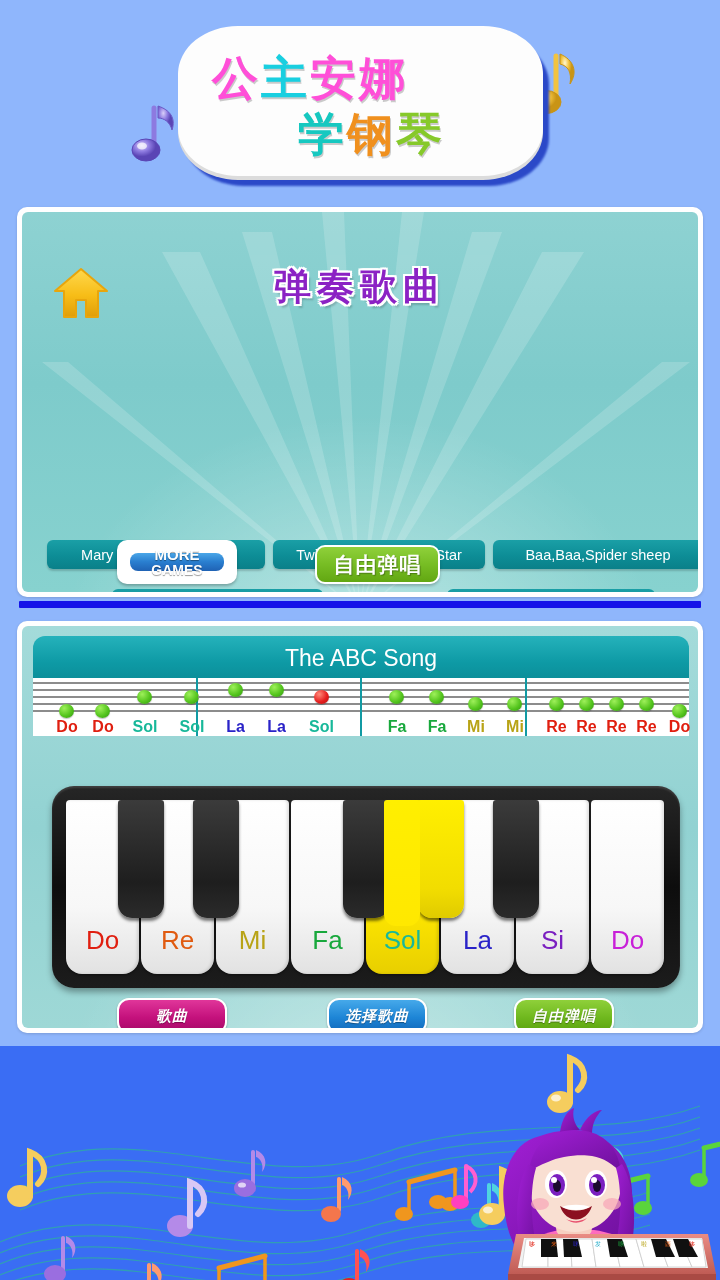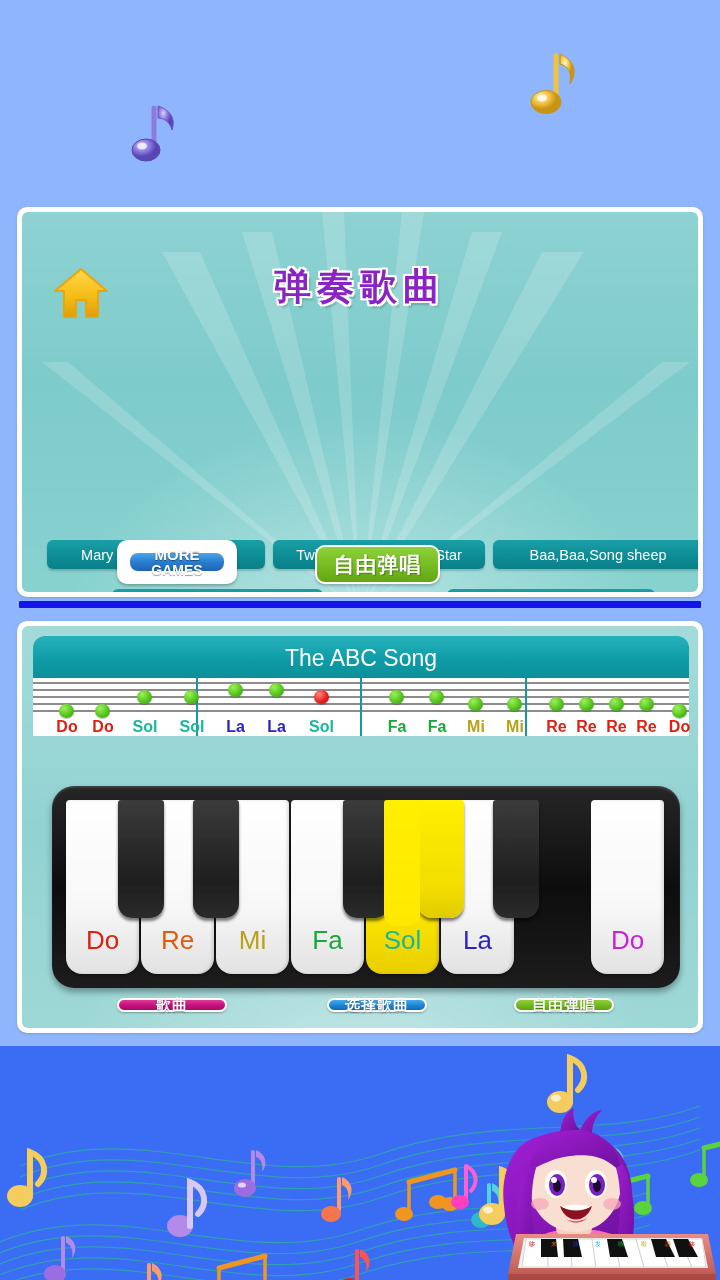--- a/index.html
+++ b/index.html
@@ -218,30 +218,31 @@
     z-index:3;
     cursor:pointer;
   }
   .bkey.active {
     background: linear-gradient(180deg,#ffef00 0%, #f2dd00 75%, #e0cb00 100%);
   }
 
   
   .btn-row { position:absolute; left:0; top:372px; width:100%; height:30px; }
   .pill {
-    position:absolute; height:14px;
+    position:absolute; height:36px;
     border-radius:12px;
     border:2px solid #ffffff;
     display:flex; align-items:center; justify-content:center;
     color:#ffffff;
     font-family:"DejaVu Sans", sans-serif;
     font-size:15px; font-weight:bold; letter-spacing:1px;
     box-shadow:0 1px 2px rgba(0,0,0,0.3);
     text-shadow:0 1px 1px rgba(0,0,0,0.35);
     cursor:pointer;
+    font-style:italic;
   }
   .pill-pink  { left:95px;  width:110px;
                 background: linear-gradient(180deg,#e0369a 0%, #c4117c 55%, #a60a68 100%); }
   .pill-blue  { left:305px; width:100px;
                 background: linear-gradient(180deg,#46a9ea 0%, #1d85d6 55%, #1169bb 100%); }
   .pill-green { left:492px; width:100px;
                 background: linear-gradient(180deg,#8fd03a 0%, #6fb81e 55%, #5ba40f 100%); }
 
   
   .bottom-art {
@@ -276,20 +277,30 @@
           <stop offset="55%" stop-color="#f2c340"></stop>
         <stop offset="100%" stop-color="#c99415"></stop>
       </radialGradient>
     </defs>
     <path d="M38 8 C52 14 56 26 48 38 C50 26 46 20 38 18 Z" fill="url(#gg)" stroke="#c99415" stroke-width="1"></path>
     <path d="M34 10 C34 10 34 52 34 52" stroke="#f2c340" stroke-width="5" fill="none" stroke-linecap="round"></path>
     <ellipse cx="24" cy="56" rx="15" ry="11.5" fill="url(#gg)" stroke="#c99415" stroke-width="1"></ellipse>
     <ellipse cx="20" cy="52" rx="5" ry="3.5" fill="#ffffff" opacity="0.75"></ellipse>
   </svg>
 
+  <div class="logo-blob">
+    <div class="blob-shadow"></div>
+    <div class="blob-white"></div>
+    <div class="logo-line1">
+      <span class="lg c-pink">公</span><span class="lg c-cyan">主</span><span class="lg c-pink">安</span><span class="lg c-pink">娜</span>
+    </div>
+    <div class="logo-line2">
+      <span class="lg c-teal">学</span><span class="lg c-orange">钢</span><span class="lg c-green">琴</span>
+    </div>
+  </div>
 </div>
 
 <div class="panel" id="song-panel">
   <div class="panel-inner">
 
     <svg class="rays" viewBox="0 0 676 380" preserveAspectRatio="none">
       <g fill="#ffffff" opacity="0.17">
         <polygon points="338,400 140,40 178,40"></polygon>
         <polygon points="338,400 220,20 250,20"></polygon>
         <polygon points="338,400 300,0 322,0"></polygon>
@@ -310,21 +321,21 @@
         </linearGradient>
       </defs>
       <path d="M29 2 L55 24 L46 24 L46 50 L34 50 L34 33 L24 33 L24 50 L12 50 L12 24 L3 24 Z" fill="url(#hg)" stroke="#e8a50c" stroke-width="2" stroke-linejoin="round"></path>
     </svg>
 
     <div class="select-title">弹奏歌曲</div>
 
     <div id="song-buttons">
         <div class="song-btn" style="left: 25px; top: 328px; width: 218px;">Mary Had a Little Lamb</div>
         <div class="song-btn" style="left: 251px; top: 328px; width: 212px;">Twinkle Twinkle Little Star</div>
-        <div class="song-btn" style="left: 471px; top: 328px; width: 210px;">Baa,Baa,Song sheep</div>
+        <div class="song-btn" style="left: 471px; top: 328px; width: 210px;">Baa,Baa,Spider sheep</div>
         <div class="song-btn" style="left: 90px; top: 377px; width: 211px;">The ABC Song</div>
         <div class="song-btn" style="left: 425px; top: 377px; width: 208px;">The Itsy—Bitsy Spider</div>
       </div>
 
     <div class="more-games">
       <div class="mg-in">
         <span class="mg1">MORE</span>
         <span class="mg2">GAMES</span>
       </div>
     </div>
@@ -412,20 +423,21 @@
       </div>
 
     <div class="piano-body">
       <div class="keys" id="keys">
           <div class="wkey" style="left: 0px; color: rgb(224, 31, 16);">Do</div>
           <div class="wkey" style="left: 75px; color: rgb(224, 90, 16);">Re</div>
           <div class="wkey" style="left: 150px; color: rgb(184, 163, 22);">Mi</div>
           <div class="wkey" style="left: 225px; color: rgb(24, 168, 60);">Fa</div>
           <div class="wkey active" style="left: 300px; color: rgb(24, 184, 154);">Sol</div>
           <div class="wkey" style="left: 375px; color: rgb(42, 35, 200);">La</div>
+          <div class="wkey" style="left: 450px; color: rgb(122, 31, 192);">Si</div>
           <div class="wkey" style="left: 525px; color: rgb(200, 32, 216);">Do</div>
           <div class="bkey" style="left: 52px;"></div>
           <div class="bkey" style="left: 127px;"></div>
           <div class="bkey" style="left: 277px;"></div>
           <div class="bkey active" style="left: 352px;"></div>
           <div class="bkey" style="left: 427px;"></div>
           <div style="position: absolute; top: 0px; width: 36px; height: 126px; background: linear-gradient(rgb(255, 239, 0) 0%, rgb(255, 232, 0) 100%); border-radius: 3px 3px 12px 12px; z-index: 4; left: 318px;"></div>
         </div>
     </div>
 

